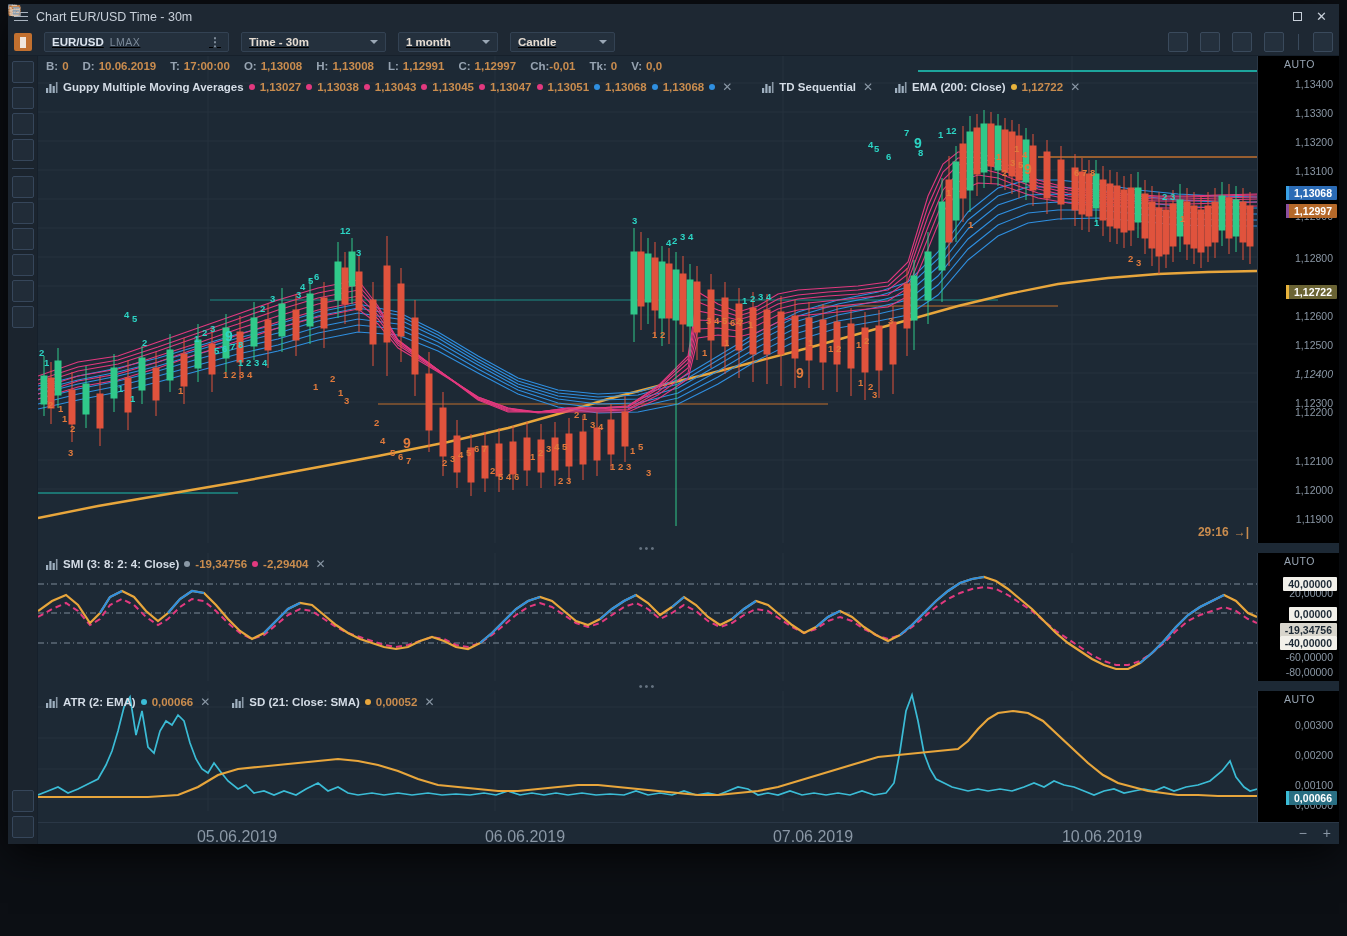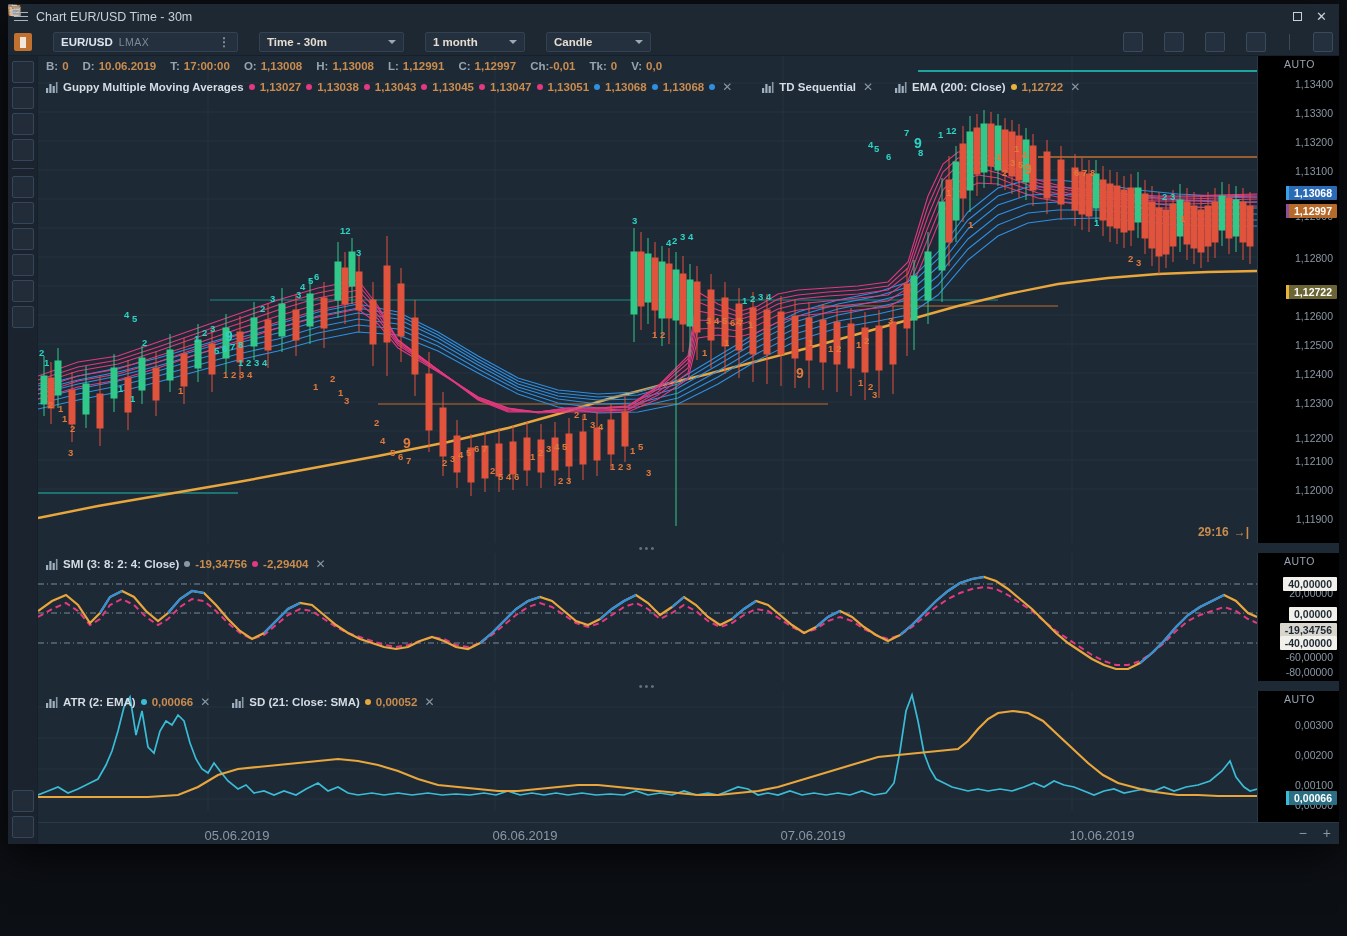--- a/index.html
+++ b/index.html
@@ -22,21 +22,21 @@
   }
   .hamburger { width:14px; margin-right:8px; display:flex; flex-direction:column; gap:2.5px; cursor:pointer;}
   .hamburger i { display:block; height:1.5px; background:#aab4c0; }
   .titlebar .ttl { flex:1; }
   .winbtns { display:flex; gap:14px; align-items:center; padding-right:6px; }
   .winbtns span { color:#c8d0da; font-size:13px; cursor:pointer; line-height:1; }
   .sq { width:9px; height:9px; border:1.4px solid #c8d0da; display:inline-block; }
   
   .toolbar {
     height:27px; background:#1e2833; display:flex; align-items:center;
-    padding:0 6px; gap:21px; flex:none; border-bottom:1px solid #16202b;
+    padding:0 6px; gap:12px; flex:none; border-bottom:1px solid #16202b;text-decoration:underline;
   }
   .sym-icon {
     width:18px; height:18px; background:#c2702f; border-radius:2px;
     display:flex; align-items:center; justify-content:center; flex:none; cursor:pointer;
   }
   .sym-icon i { display:block; width:6px; height:11px; background:#f0e6dc; }
   .field {
     height:20px; background:#24303d; border:1px solid #334253; border-radius:2px;
     display:flex; align-items:center; padding:0 7px; font-size:11.5px;
     color:#dce4ee; font-weight:bold; gap:6px; cursor:pointer;
@@ -78,21 +78,21 @@
   .priceaxis { width:82px; background:#000000; flex:none; position:relative;
                border-left:1px solid #2a3746; }
   .pa-lbl { position:absolute; right:6px; font-size:10.5px; color:#8a97a5; }
   .pa-auto { position:absolute; right:24px; font-size:10.5px; color:#97a4b2; letter-spacing:.5px;}
   .pa-tag { position:absolute; right:2px; height:14px; display:flex; align-items:center;
             padding:0 5px 0 8px; font-size:10.5px; font-weight:bold; color:#fff; border-radius:1px;}
   .pa-tag .bar { position:absolute; left:0; top:0; bottom:0; width:3px;}
   
   .timeaxis { height:22px; background:#1d2935; border-top:1px solid #2a3746;
               position:relative; flex:none;}
-  .ta-lbl { position:absolute; font-size:13px; color:#8a97a5; transform:translateX(-50%); top:5px;}
+  .ta-lbl { position:absolute; font-size:16px; color:#8a97a5; transform:translateX(-50%); top:5px;}
   .ta-ctl { position:absolute; right:8px; top:3px; display:flex; gap:16px; color:#8a97a5; font-size:14px; }
   .ta-ctl span { cursor:pointer; line-height:14px;}
   
   .pane { position:relative; overflow:hidden; }
   .pane-sep { height:10px; background:#1d2935; display:flex; align-items:center;
               justify-content:center; color:#64717f; font-size:11px; letter-spacing:2px;
               cursor:row-resize; flex:none;}
   .countdown { position:absolute; right:8px; bottom:4px; font-size:12px; font-weight:bold;
                color:#c98c4e; z-index:6; display:flex; align-items:center; gap:5px;}
   svg { position:absolute; left:0; top:0; display:block; }
@@ -996,23 +996,23 @@
           <div class="priceaxis" style="height:487px;" id="priceaxis">
               <div class="pa-auto" style="top: 2px;">AUTO</div>
               <div class="pa-lbl" style="top: 22px;">1,13400</div>
               <div class="pa-lbl" style="top: 51px;">1,13300</div>
               <div class="pa-lbl" style="top: 80px;">1,13200</div>
               <div class="pa-lbl" style="top: 109px;">1,13100</div>
               <div class="pa-lbl" style="top: 154px;">1,12900</div>
               <div class="pa-lbl" style="top: 196px;">1,12800</div>
               <div class="pa-lbl" style="top: 254px;">1,12600</div>
               <div class="pa-lbl" style="top: 283px;">1,12500</div>
-              <div class="pa-lbl" style="top: 312px;">1,12400</div>
+              <div class="pa-lbl" style="top: 312px; font-style: italic;">1,12400</div>
               <div class="pa-lbl" style="top: 341px;">1,12300</div>
-              <div class="pa-lbl" style="top: 376px; margin-left: 19px;">1,12200</div>
+              <div class="pa-lbl" style="top: 350px; margin-left: 19px;">1,12200</div>
               <div class="pa-lbl" style="top: 399px; margin-left: 7px;">1,12100</div>
               <div class="pa-lbl" style="top: 428px;">1,12000</div>
               <div class="pa-lbl" style="top: 457px;">1,11900</div>
               <div class="pa-tag" style="top: 130px; background: rgb(43, 107, 181);">
                 <span class="bar" style="background: rgb(57, 160, 229);"></span>
                 <span>1,13068</span>
               </div>
               <div class="pa-tag" style="top: 148px; background: rgb(181, 105, 42);">
                 <span class="bar" style="background: rgb(139, 79, 158);"></span>
                 <span>1,12997</span>

